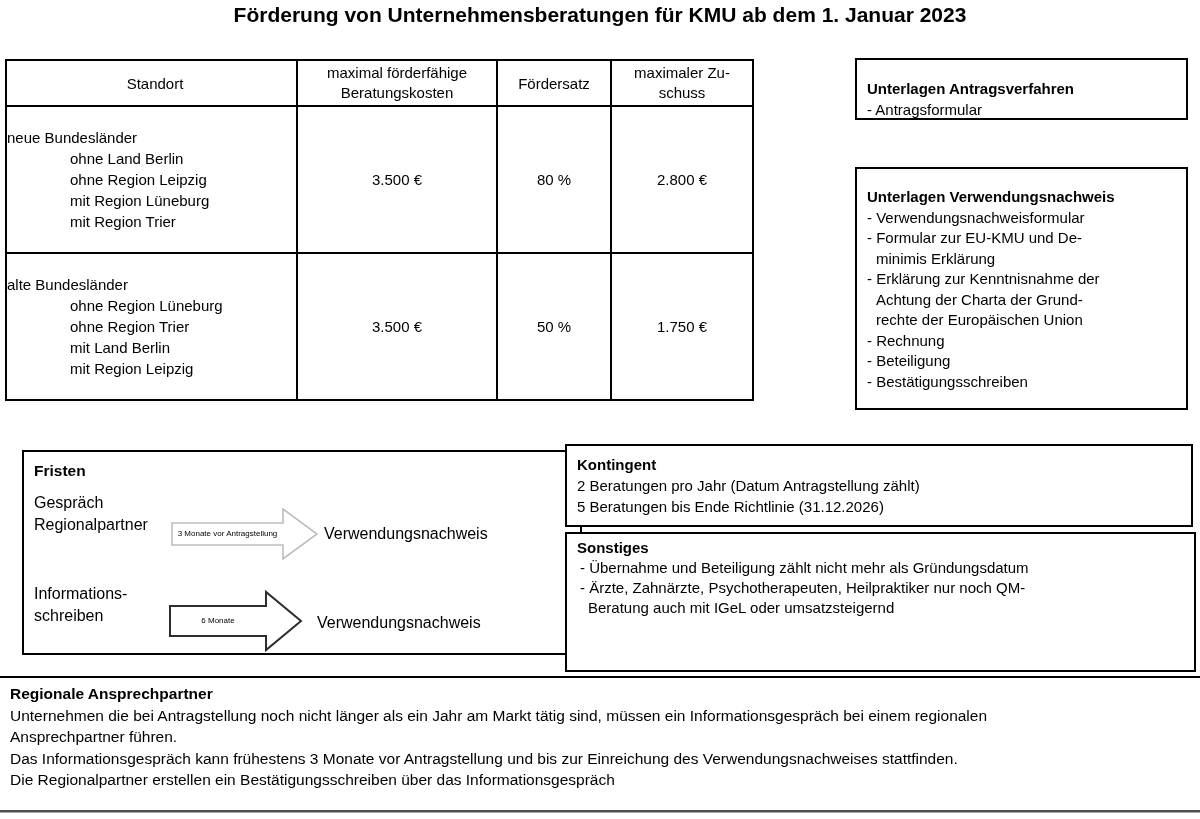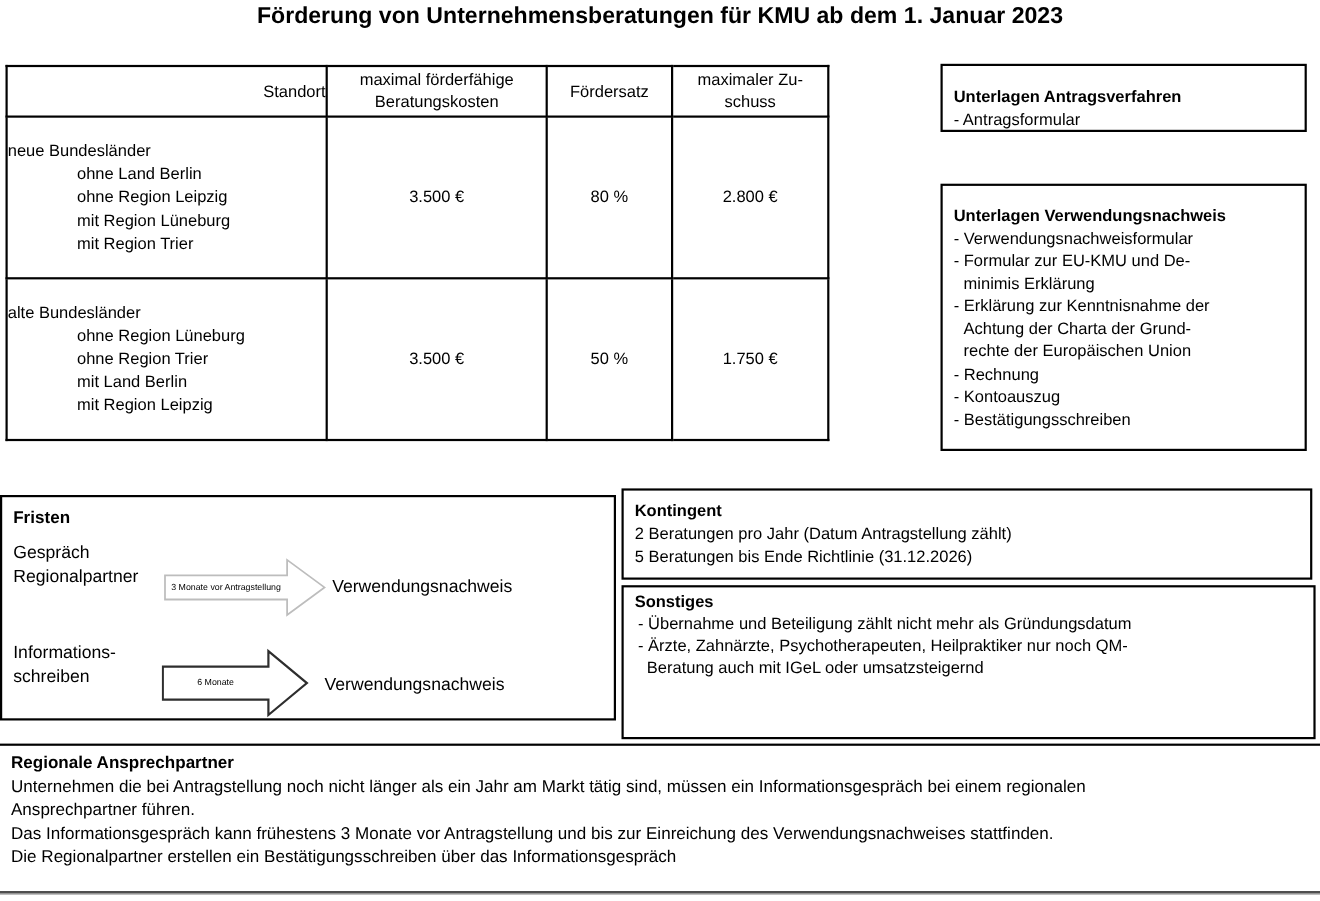--- a/index.html
+++ b/index.html
@@ -25,41 +25,41 @@
   }
   table.main-table th, table.main-table td {
     border: 2px solid #000; font-size: 15px; font-weight: normal;
     line-height: 21px; vertical-align: middle; padding: 0;
   }
   .c1 { width: 282px; }
   .c2 { width: 198px; }
   .c3 { width: 112px; }
   .c4 { width: 140px; }
   table.main-table th { height: 44px; }
-  table.main-table th.c1 { text-align: right; padding-left: 7px; }
+  table.main-table th.c1 { text-align: center; padding-left: 7px; }
   table.main-table th.c2, table.main-table th.c4 { line-height: 20px; text-align: center; }
   table.main-table td { height: 145px; }
   td.region-cell { padding-left: 7px; }
   .sub-list { margin-left: 63px; }
 
   
   .box {
     position: absolute; border: 2px solid #000; box-sizing: border-box;
     background: #fff; font-size: 15px; line-height: 21px; padding: 18px 10px;
   }
   .box .box-title { font-weight: bold; }
   .hang { padding-left: 9px; text-indent: -9px; white-space: pre-line; }
 
   #box-antrag { left: 855px; top: 58px; width: 333px; height: 62px; }
   #box-verwendung { left: 855px; top: 167px; width: 333px; height: 243px; line-height: 20.5px; }
   #box-kontingent { left: 565px; top: 444px; width: 628px; height: 83px; padding-top: 8px; }
   #box-sonstiges { left: 565px; top: 532px; width: 631px; height: 140px; line-height: 20px; padding-top: 4px; }
 
   
-  #box-fristen { left: 0; top: 450px; width: 560px; height: 205px; padding: 0; }
+  #box-fristen { left: 22px; top: 450px; width: 560px; height: 205px; padding: 0; }
   #box-fristen .box-title { position: absolute; left: 10px; top: 8px; font-size: 15.5px; }
   .flow-source { position: absolute; left: 10px; font-size: 16px; line-height: 22px; white-space: pre-line; }
   .flow-target { position: absolute; font-size: 16px; }
   .flow-arrow { position: absolute; }
   .flow-arrow svg { position: absolute; left: 0; top: 0; }
   .arrow-label {
     position: absolute; text-align: center; font-size: 8px;
     white-space: nowrap; color: #000;
   }
 
@@ -129,21 +129,21 @@
 
   <div class="box" id="box-verwendung">
     <div class="box-title">Unterlagen Verwendungsnachweis</div>
     <div class="hang">- Verwendungsnachweisformular</div>
     <div class="hang">- Formular zur EU-KMU und De-
 minimis Erklärung</div>
     <div class="hang">- Erklärung zur Kenntnisnahme der
 Achtung der Charta der Grund-
 rechte der Europäischen Union</div>
     <div class="hang">- Rechnung</div>
-    <div class="hang">- Kontoauszug</div>
+    <div class="hang">- Beteiligung</div>
     <div class="hang">- Bestätigungsschreiben</div>
   </div>
 
   <div class="box" id="box-fristen">
     <div class="box-title">Fristen</div>
 
     <div class="flow-source" style="top:40px;">Gespräch
 Regionalpartner</div>
     <div class="flow-arrow" style="left:147px; top:55px; width:148px; height:54px;">
       <svg width="148" height="54" viewBox="0 0 148 54">

